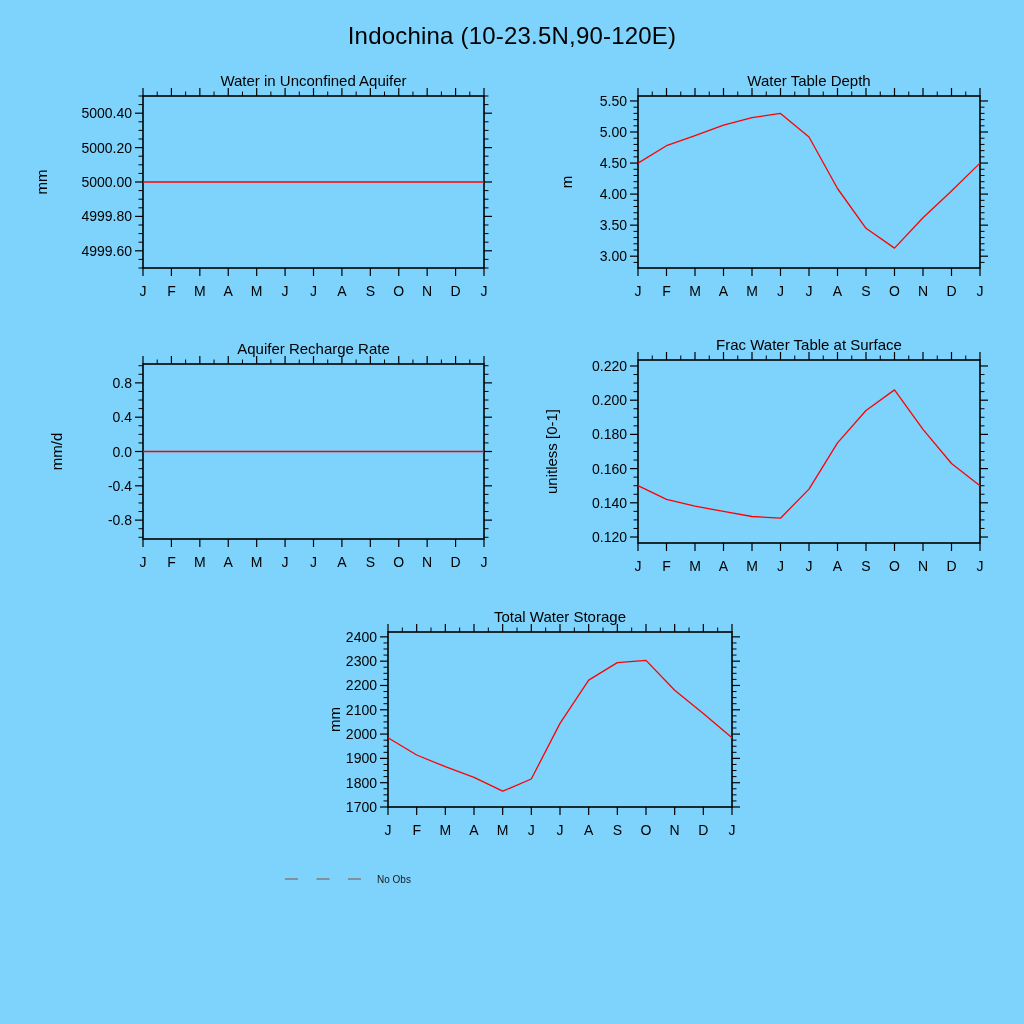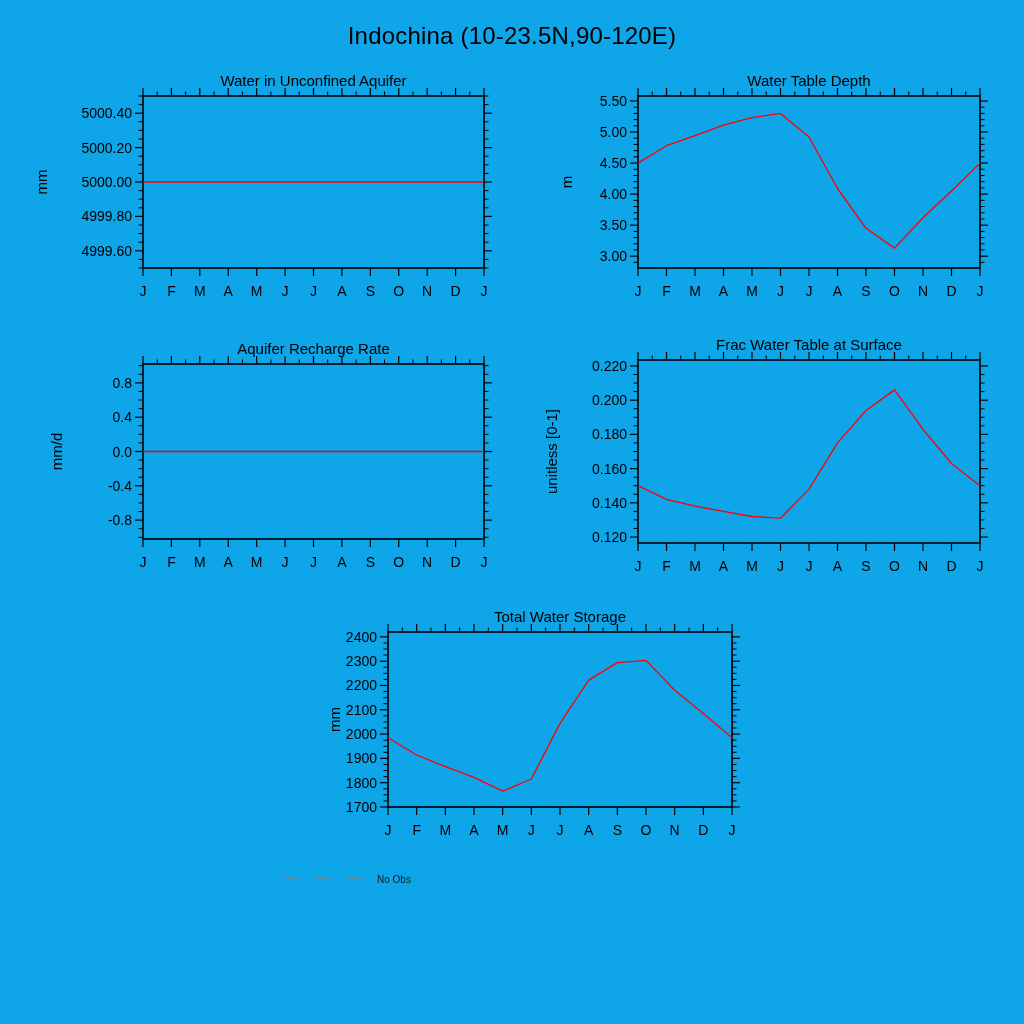--- a/index.html
+++ b/index.html
@@ -1,17 +1,17 @@
 <!DOCTYPE html>
 <html><head>
 <meta charset="utf-8">
 <style>
   html,body{margin:0;padding:0;background:#ffffff;}
   #canvas{
-    position:relative;width:1024px;height:1024px;background:#0ea5e9;overflow:hidden;
+    position:relative;width:1024px;height:1024px;background:#7dd3fc;overflow:hidden;
     font-family:"Liberation Sans",sans-serif;color:#000;
   }
   .suptitle{
     position:absolute;top:22px;left:0;width:1024px;text-align:center;
     font-size:24px;color:#000;letter-spacing:0.2px;
   }
   #charts{position:absolute;left:0;top:0;}
   .legend-row{position:absolute;display:flex;align-items:center;height:12px;}
   .legend-row .swatch{display:block;flex:0 0 auto;}
   .legend-label{font-size:10px;color:#1a1a1a;white-space:nowrap;}

